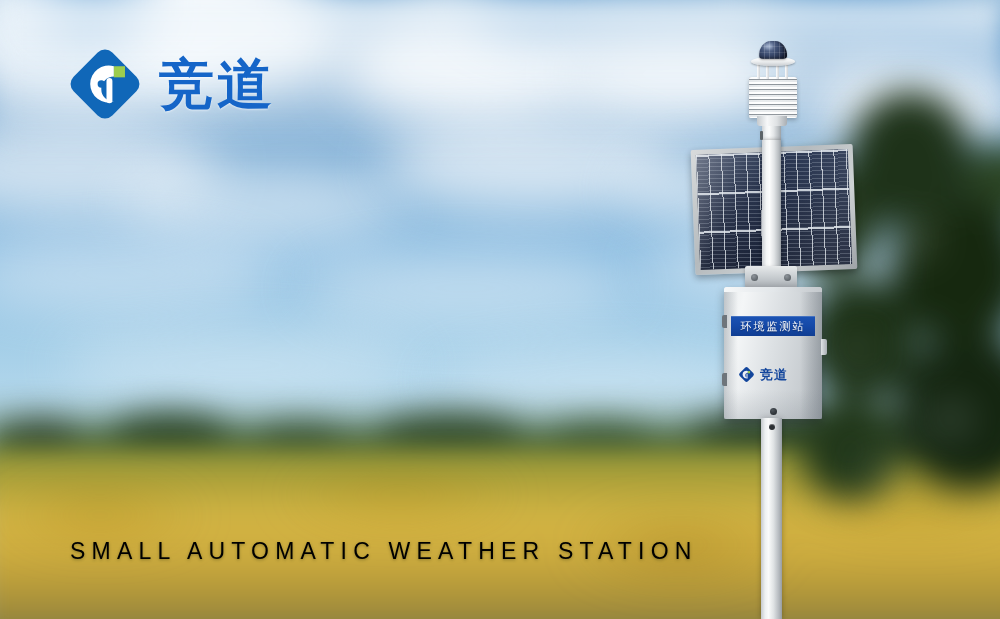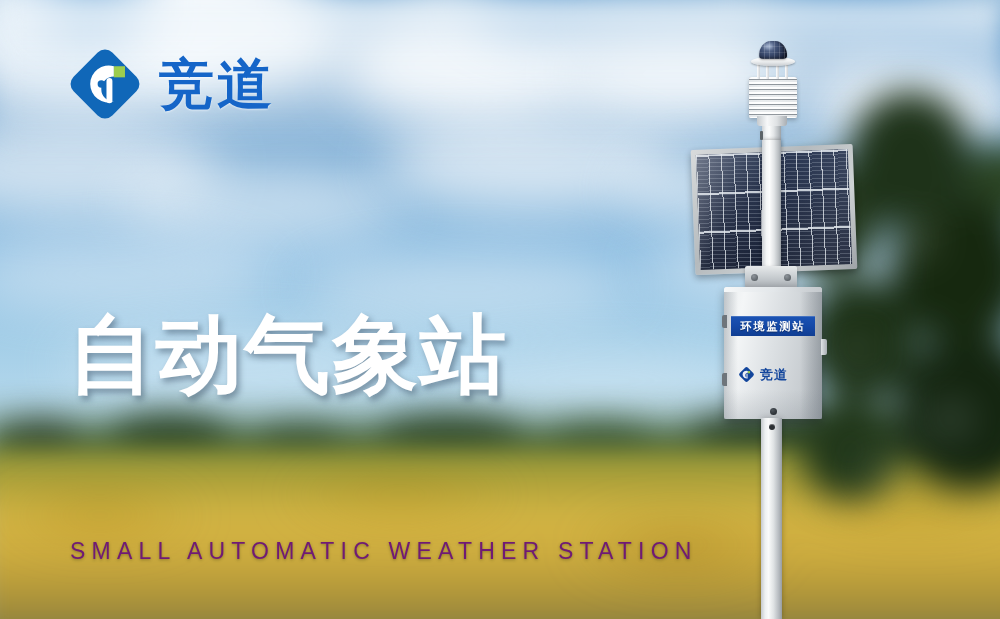--- a/index.html
+++ b/index.html
@@ -338,21 +338,20 @@
     display: flex; align-items: center; justify-content: center;
     box-shadow: inset 0 1px 0 rgba(255,255,255,.18);
   }
   .ctrl-band span {
     color: #fff;
     font-size: 11px;
     letter-spacing: 2px;
     line-height: 1;
     white-space: nowrap;
     text-shadow: 0 1px 1px rgba(0,0,0,.35);
-    font-weight: bold;
   }
   .ctrl-logo {
     position: absolute;
     left: 14px; top: 77px;
     width: 72px; height: 20px;
     display: flex; align-items: center; gap: 5px;
   }
   .ctrl-logo .mark { width: 17px; height: 17px; }
   .ctrl-logo .word {
     color: #12459c;
@@ -411,21 +410,21 @@
     font-size: 86px;
     font-weight: bold;
     line-height: 1.03;
     letter-spacing: 2px;
     white-space: nowrap;
     text-shadow: 3px 4px 6px rgba(28,48,70,.42);
   }
   .subtitle {
     position: absolute;
     left: 70px; top: 540px;
-    color: #701a75;
+    color: #000000;
     font-size: 23px;
     letter-spacing: 6.2px;
     line-height: 1;
     white-space: nowrap;
     text-shadow: 0 1px 3px rgba(60,60,20,.45);
   }
 </style>
 </head>
 <body>
 
@@ -538,18 +537,17 @@
       <rect x="13" y="13" width="74" height="74" rx="14" ry="14" transform="rotate(45 50 50)" fill="#1067b8"></rect>
       <path d="M62 26 a25 25 0 1 0 0 48 a17 17 0 1 1 0 -34 z" fill="#ffffff"></path>
       <rect x="62" y="26" width="15" height="15" fill="#9ccd4e"></rect>
       <rect x="52" y="42" width="8" height="34" rx="4" fill="#ffffff"></rect>
       <circle cx="45" cy="50" r="5" fill="#1067b8"></circle>
     </svg>
     <div class="brand-word">竞道</div>
   </div>
 
   <div class="headline">
-    <div class="line">自动气象站</div>
   </div>
 
   <div class="subtitle">SMALL AUTOMATIC WEATHER STATION</div>
 
 </div>
 
 </body></html>

